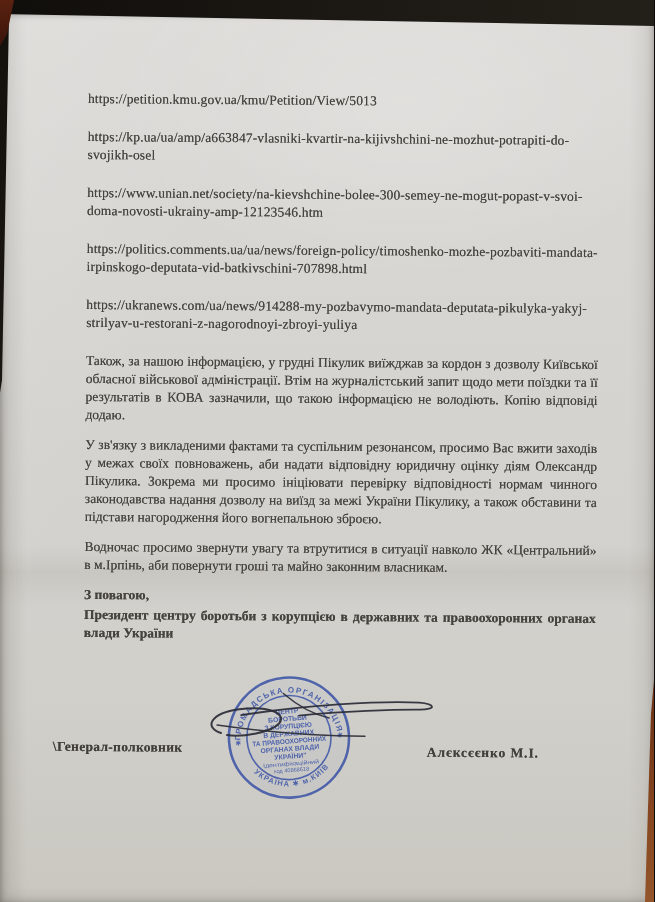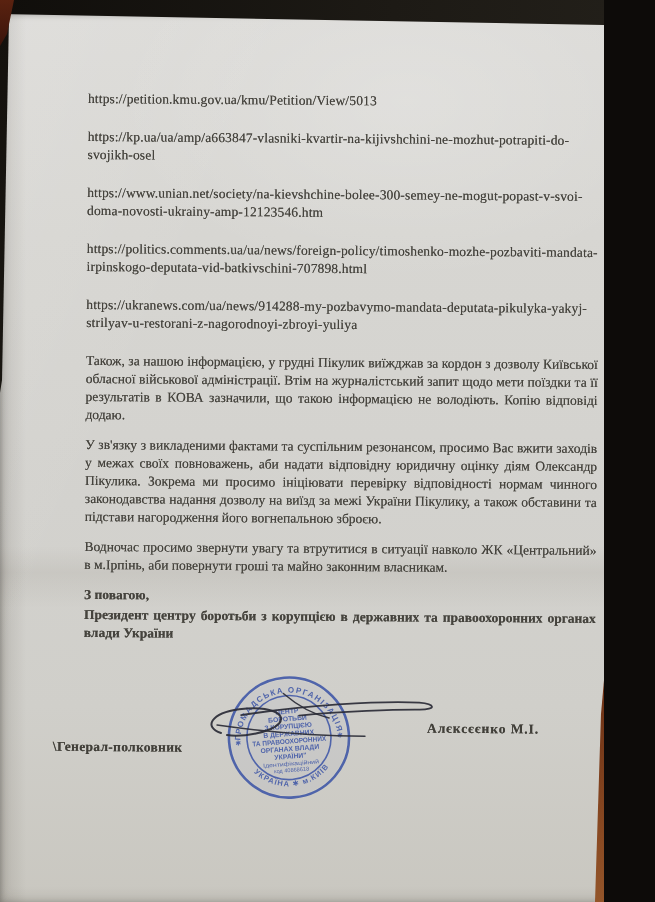--- a/index.html
+++ b/index.html
@@ -1,17 +1,17 @@
 <!DOCTYPE html>
 <html><head>
 <meta charset="utf-8">
 <style>
   html,body{margin:0;padding:0;background:#0d0b09;}
   .scene{
-    position:relative;width:604px;height:902px;overflow:hidden;
+    position:relative;width:654px;height:902px;overflow:hidden;
     background:#fca5a5;
     font-family:"Liberation Serif","DejaVu Serif",serif;
   }
   
   .paper{
     position:absolute;left:0;top:12px;width:655px;height:890px;
     background:
       linear-gradient(115deg, rgba(255,255,255,0.10) 0%, rgba(255,255,255,0) 30%),
       linear-gradient(90deg, rgba(70,62,52,0.15) 0, rgba(70,62,52,0) 4%, rgba(70,62,52,0) 96%, rgba(70,62,52,0.10) 100%),
       linear-gradient(180deg, rgba(0,0,0,0) 60%, rgba(90,80,64,0.08) 63%, rgba(0,0,0,0) 67%),
@@ -54,21 +54,21 @@
   }
   .link{margin:0 0 20px 0;text-align:left;letter-spacing:0.15px;}
   .para{margin:0 0 12px 0;text-align:justify;}
   .salutation{margin:8px 0 2px 0;font-weight:bold;}
   .sig-title{margin:0;font-weight:bold;text-align:justify;}
   .rank{
     position:absolute;left:58px;top:739px;font-size:13.5px;font-weight:bold;
     letter-spacing:0.3px;color:#413f39;text-shadow:0 0 0.5px rgba(62,60,54,0.75);
   }
   .name{
-    position:absolute;left:432px;top:718px;font-size:13.5px;font-weight:bold;
+    position:absolute;left:432px;top:742px;font-size:13.5px;font-weight:bold;
     letter-spacing:0.9px;color:#413f39;text-shadow:0 0 0.5px rgba(62,60,54,0.75);
   }
   
   .stamp{position:absolute;left:228px;top:670px;z-index:4;opacity:0.88;transform:rotate(-5deg);}
   .stamp text{fill:#3e56a7;font-family:"Liberation Sans","DejaVu Sans",sans-serif;}
   .stamp .ring{fill:none;stroke:#3e56a7;}
   .arc-t{font-size:8px;font-weight:bold;letter-spacing:1.4px;}
   .arc-b{font-size:7.5px;font-weight:bold;letter-spacing:1.1px;}
   .cl{font-size:6.8px;font-weight:bold;text-anchor:middle;}
   .cl-sm{font-size:5.6px;text-anchor:middle;}

